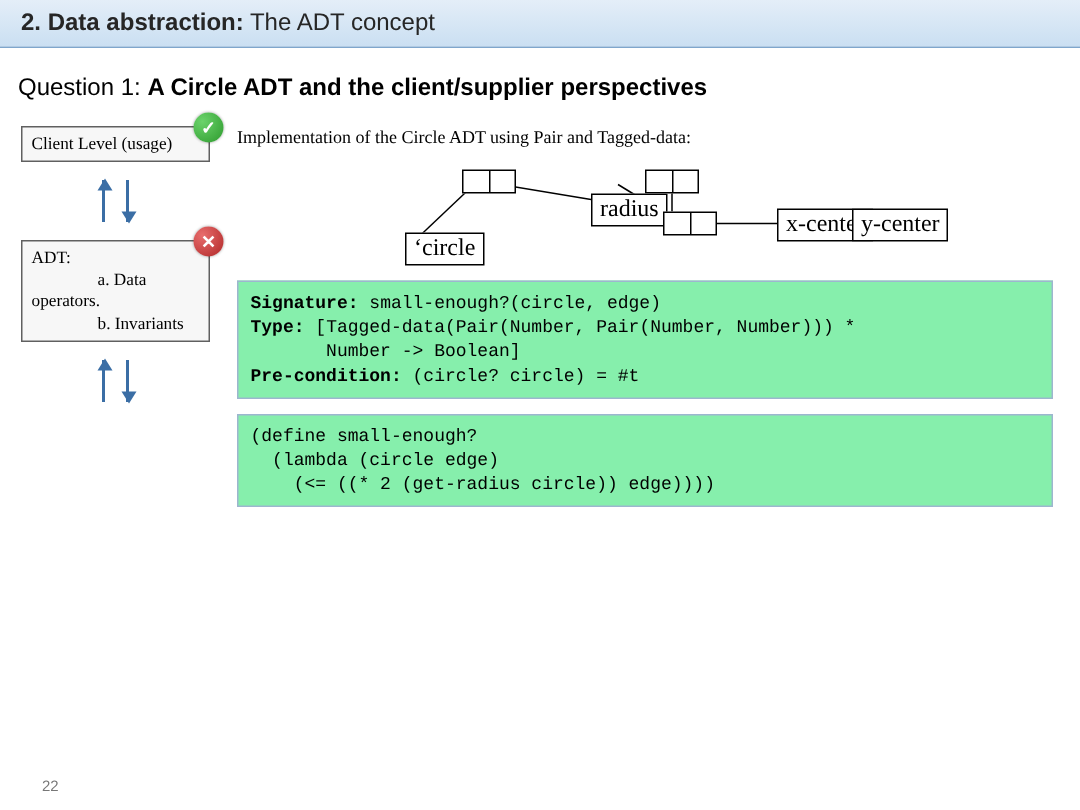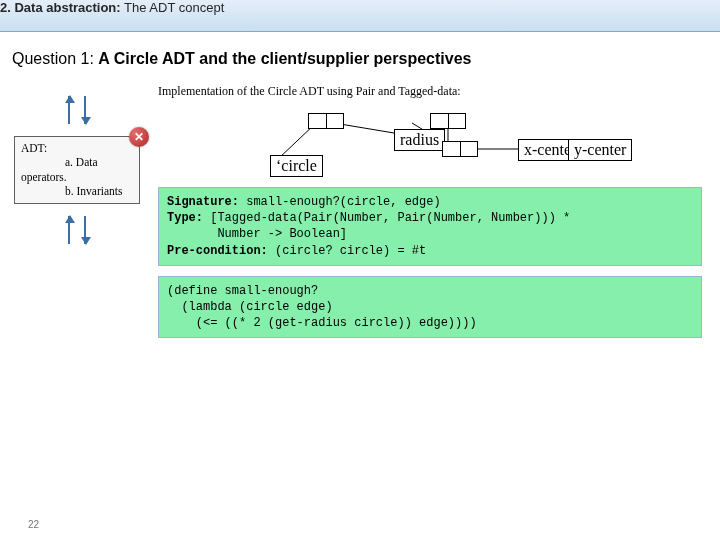--- a/index.html
+++ b/index.html
@@ -11,23 +11,24 @@
     background: #fff;
     position: relative;
     color: #000;
   }
   .header-bar {
     width: 100%;
     height: 32px;
     background: linear-gradient(#e4eef8, #cadff2);
     border-bottom: 1px solid #7fa6cc;
     display: flex;
-    align-items: flex-start;
+    align-items: center;
+    padding-left: 14px;
     font-family: Verdana, Arial, sans-serif;
-    font-size: 13px;
+    font-size: 16px;
     color: #262626;
   }
   .header-bar .bold { font-weight: bold; }
   .question-line {
     font-family: Verdana, Arial, sans-serif;
     font-size: 16px;
     color: #000;
     margin: 18px 0 0 12px;
   }
   .question-line .b { font-weight: bold; }
@@ -144,20 +145,24 @@
   </span>
 </div>
 
 <div class="question-line">
   <span>Question 1</span><span>: </span><span class="b"> A Circle ADT and the client/supplier perspectives</span>
 </div>
 
 <div class="content-row">
   <div class="left-col">
 
+    <div class="box">
+      <span>Client Level (usage)</span>
+      <span class="badge green"></span>
+    </div>
 
     <div class="arrowcol">
       <div class="arrow-up"></div>
       <div class="arrow-down"></div>
     </div>
 
     <div class="box">
       <span>ADT:</span><br>
       <span class="sub">a. Data operators.</span><br>
       <span class="sub">b. Invariants</span>

